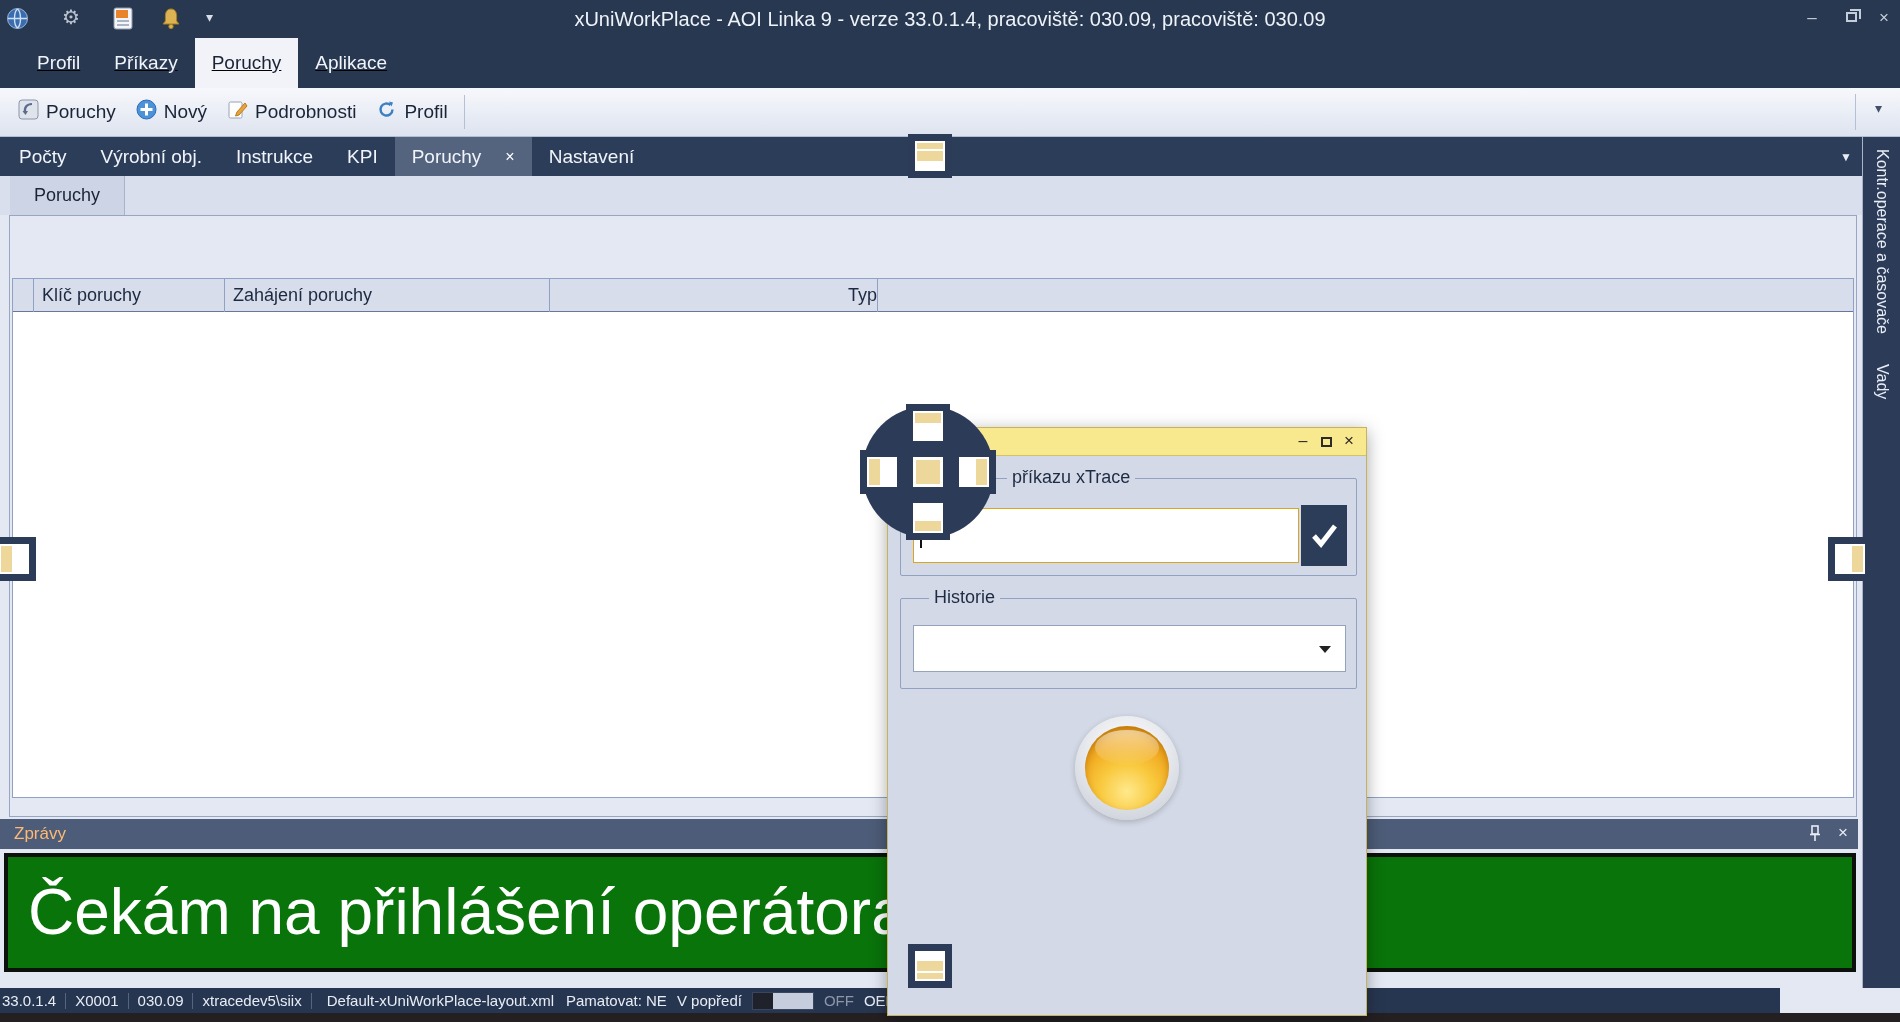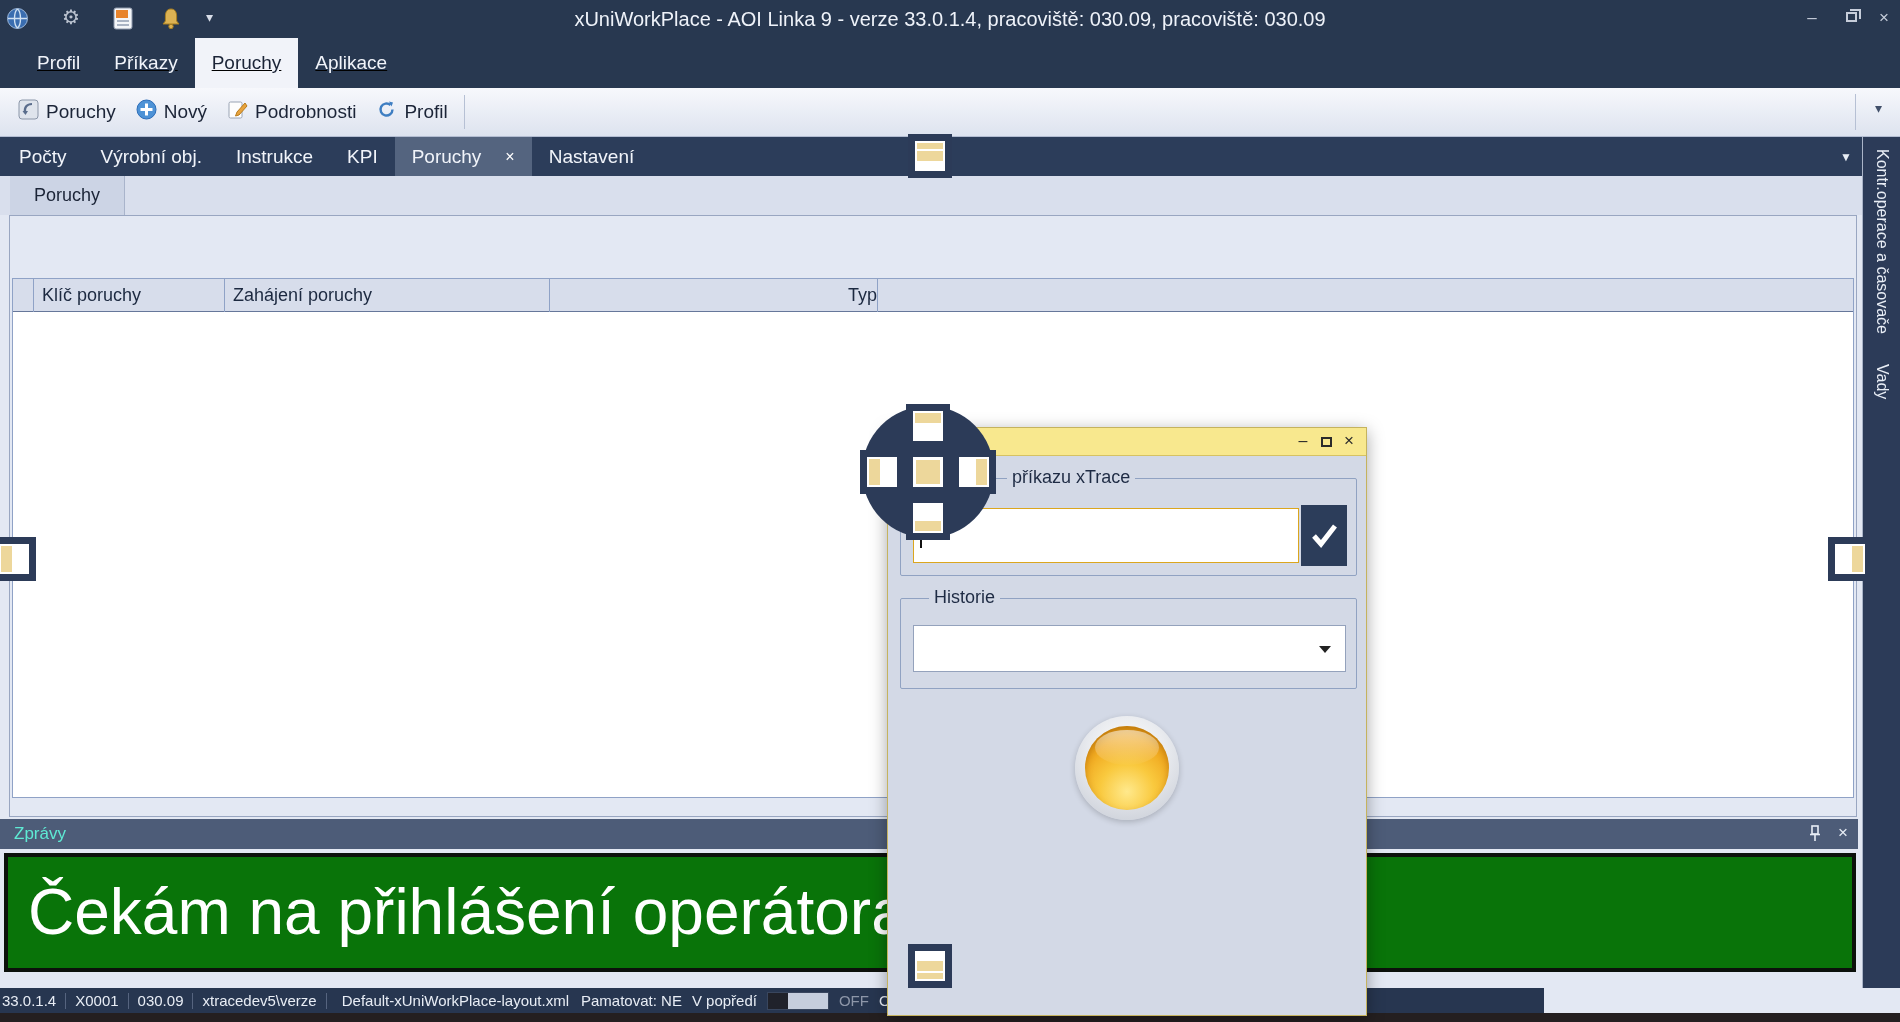--- a/index.html
+++ b/index.html
@@ -51,28 +51,28 @@
            white-space:nowrap;overflow:hidden;}
   .grid-body{position:absolute;left:0;top:34px;right:0;bottom:0;background:#fff;}
 
   
   .right-strip{position:absolute;left:1862px;top:137px;width:38px;height:851px;background:#2c3b58;border-left:1px solid #aab4c8;
                display:flex;flex-direction:column;align-items:center;gap:30px;padding-top:12px;}
   .vtab{writing-mode:vertical-rl;color:#e9eef6;font-size:16px;white-space:nowrap;}
 
   
   .zpravy-header{position:absolute;left:0;top:819px;width:1858px;height:30px;background:#4d5c78;}
-  .zpravy-title{position:absolute;left:14px;top:0;line-height:30px;color:#5eead4;font-size:17px;}
+  .zpravy-title{position:absolute;left:14px;top:0;line-height:30px;color:#fdba74;font-size:17px;}
   .zpravy-close{position:absolute;right:10px;top:4px;color:#e8edf5;font-size:17px;}
   .pin-icon{position:absolute;right:36px;top:6px;}
   .banner{position:absolute;left:4px;top:853px;width:1852px;height:119px;background:#097409;border:4px solid #0c110c;}
   .banner-text{position:absolute;left:20px;top:0;height:111px;line-height:111px;color:#fff;font-size:64px;white-space:nowrap;}
 
   
-  .statusbar{position:absolute;left:0;top:988px;width:1544px;height:25px;background:#273650;display:flex;align-items:center;
+  .statusbar{position:absolute;left:0;top:988px;width:1780px;height:25px;background:#273650;display:flex;align-items:center;
              color:#e8edf5;font-size:15px;padding-left:2px;}
   .sb-sep{width:1px;height:16px;background:#56647f;margin:0 9px;}
   .sb-item{white-space:nowrap;}
   .sb-toggle{width:62px;height:18px;background:#c6cedd;margin:0 10px;position:relative;border:1px solid #39465e;}
   .sb-knob{position:absolute;left:0;top:0;width:20px;height:16px;background:#20222b;}
   .sb-off{color:#8d96a8;margin-right:10px;}
   .bottom-strip{position:absolute;left:0;top:1013px;width:1900px;height:9px;background:#241f20;}
 
   
   .dialog{position:absolute;left:887px;top:427px;width:480px;height:589px;background:#d3d9e6;border:1px solid #c5b35e;
@@ -247,21 +247,21 @@
     <span class="banner-text">Čekám na přihlášení operátora ...</span>
   </div>
 
   <div class="statusbar">
     <span class="sb-item">33.0.1.4</span>
     <span class="sb-sep"></span>
     <span class="sb-item">X0001</span>
     <span class="sb-sep"></span>
     <span class="sb-item">030.09</span>
     <span class="sb-sep"></span>
-    <span class="sb-item">xtracedev5\verze</span>
+    <span class="sb-item">xtracedev5\siix</span>
     <span class="sb-sep"></span>
     <span class="sb-item" style="margin-left:6px;">Default-xUniWorkPlace-layout.xml</span>
     <span class="sb-item" style="margin-left:12px;">Pamatovat: NE</span>
     <span class="sb-item" style="margin-left:10px;">V popředí</span>
     <span class="sb-toggle">
         <span class="sb-knob"></span>
       </span>
     <span class="sb-item sb-off">OFF</span>
     <span class="sb-item">OEE</span>
   </div>

